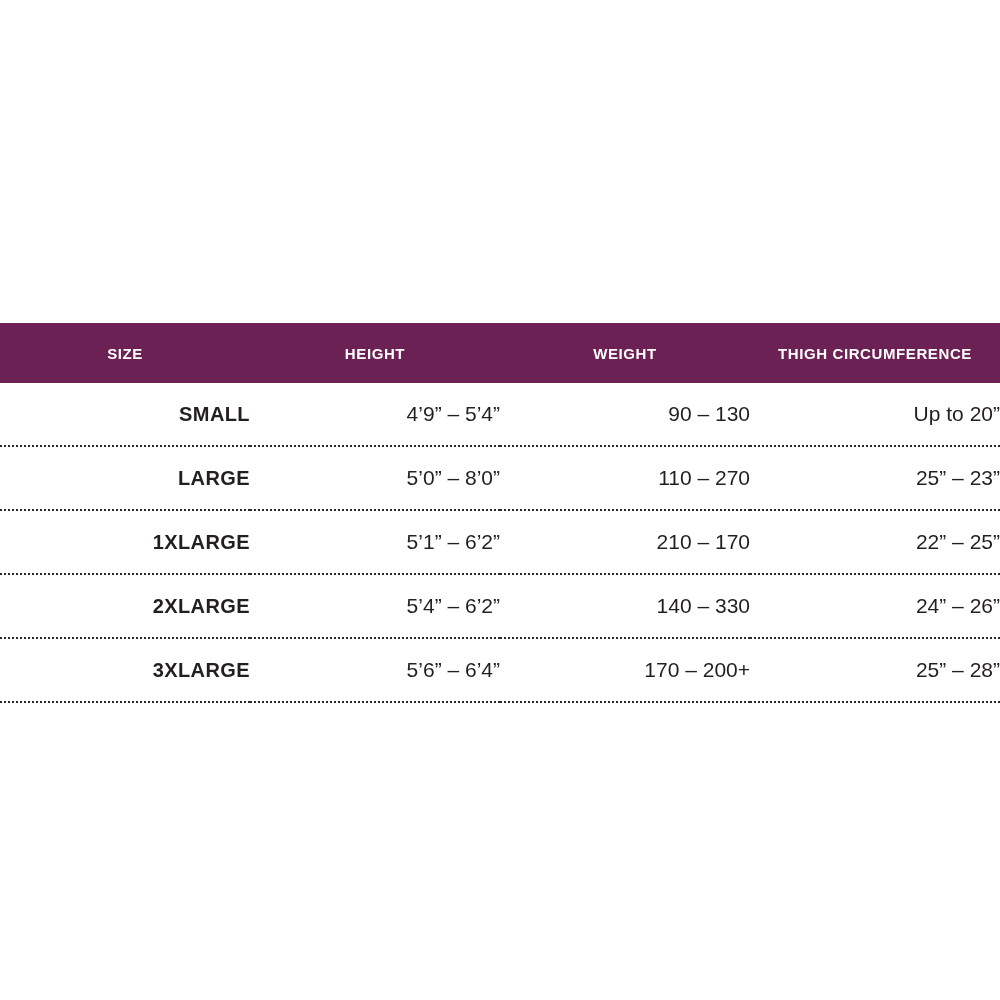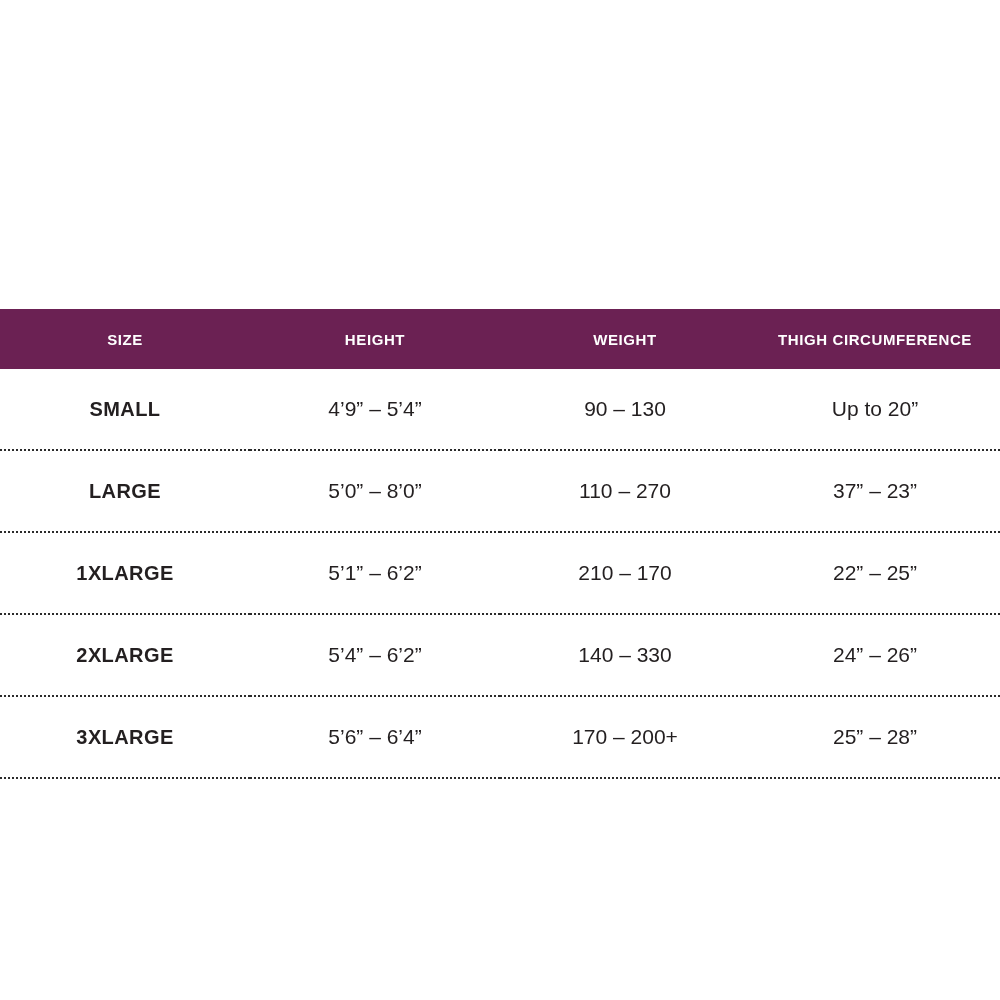--- a/index.html
+++ b/index.html
@@ -14,21 +14,21 @@
     color: #231f20;
     overflow: hidden;
   }
   .page {
     position: relative;
     width: 1000px;
     height: 1000px;
   }
   .size-chart {
     position: absolute;
-    top: 309px;
+    top: 323px;
     left: 0;
     width: 994px;
   }
   table.chart {
     width: 1000px;
     border-collapse: collapse;
     table-layout: fixed;
   }
   table.chart thead th {
     background: #6b2153;
@@ -37,25 +37,25 @@
     font-weight: bold;
     letter-spacing: 0.6px;
     height: 60px;
     vertical-align: middle;
     text-align: center;
     padding: 0;
   }
   table.chart tbody td {
     height: 62px;
     vertical-align: middle;
-    text-align: center;
+    text-align: right;
     font-size: 21px;
     color: #231f20;
     border-bottom: 2px dotted #2b2b2b;
-    padding: 9px;
+    padding: 0;
   }
   table.chart tbody td.size-cell {
     font-weight: bold;
     font-size: 20px;
     letter-spacing: 0.4px;
   }
   table.chart tbody tr:first-child td {
     border-top: none;
   }
   .col-size { width: 250px; }
@@ -81,21 +81,21 @@
         <tr>
           <td class="size-cell">SMALL</td>
           <td>4’9” – 5’4”</td>
           <td>90 – 130</td>
           <td>Up to 20”</td>
         </tr>
         <tr>
           <td class="size-cell">LARGE</td>
           <td>5’0” – 8’0”</td>
           <td>110 – 270</td>
-          <td>37” – 23”</td>
+          <td>25” – 23”</td>
         </tr>
         <tr>
           <td class="size-cell">1XLARGE</td>
           <td>5’1” – 6’2”</td>
           <td>210 – 170</td>
           <td>22” – 25”</td>
         </tr>
         <tr>
           <td class="size-cell">2XLARGE</td>
           <td>5’4” – 6’2”</td>

